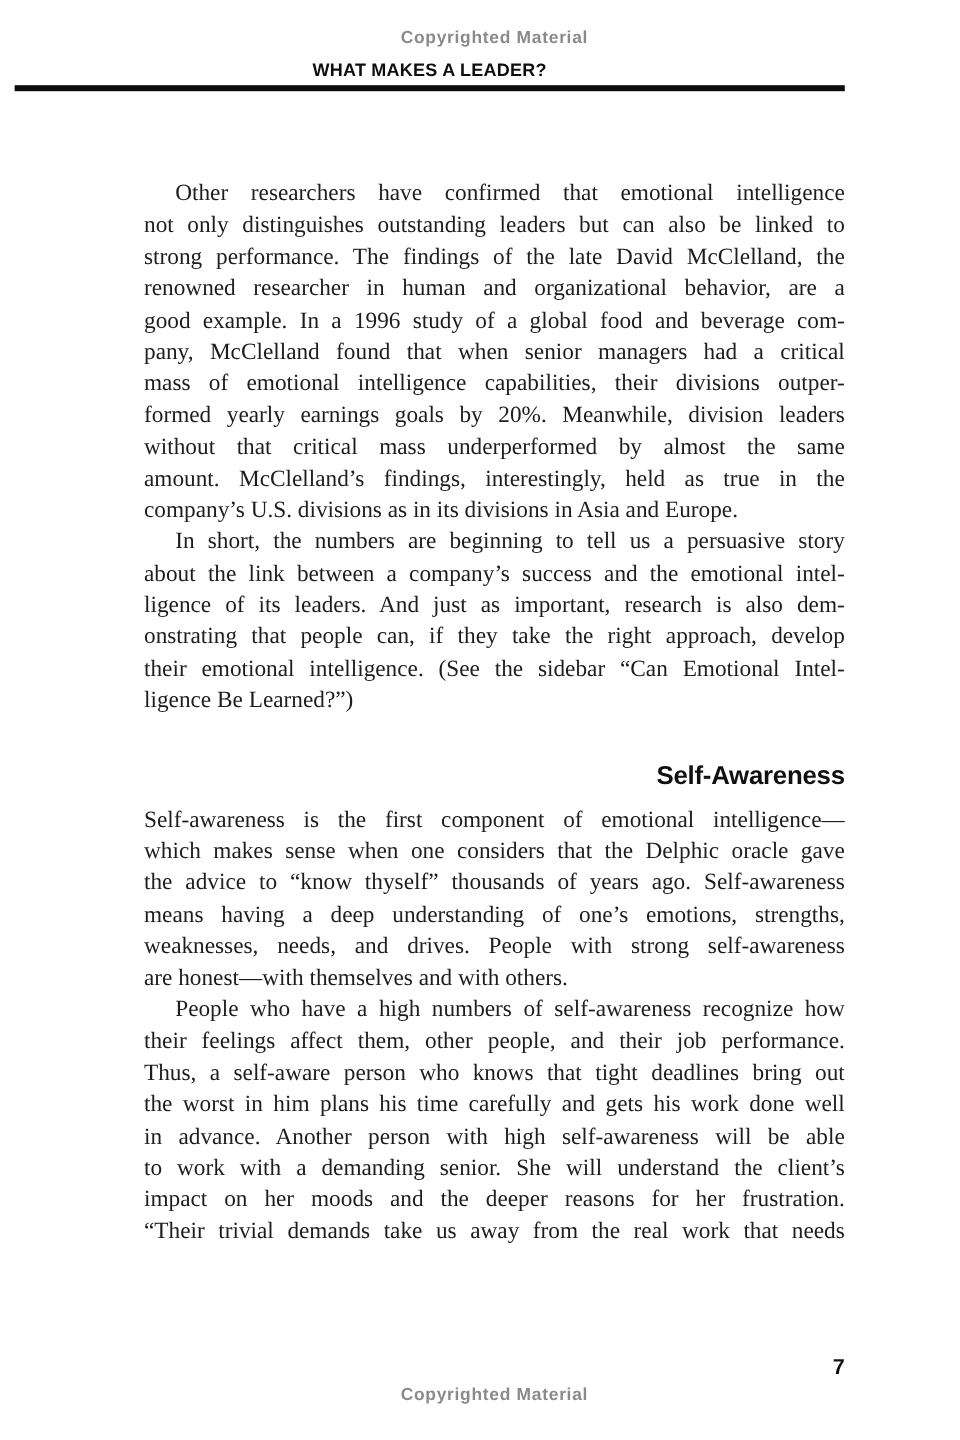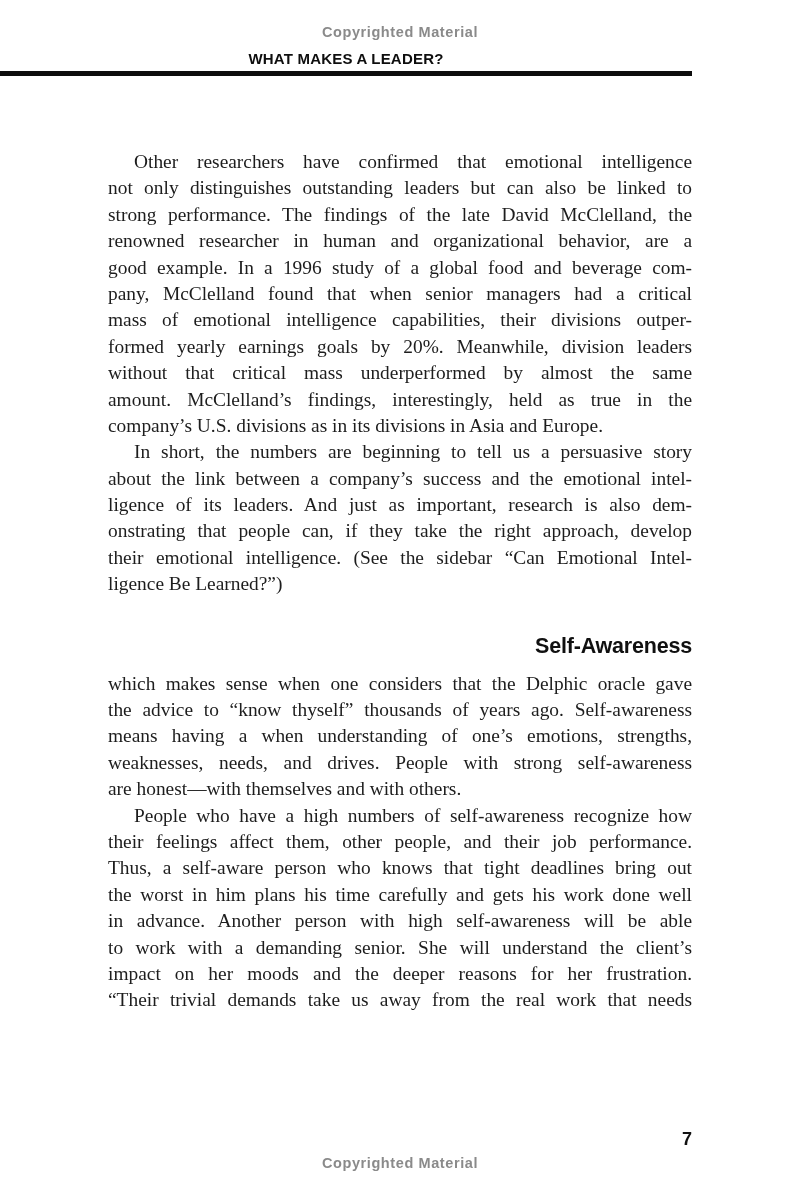--- a/index.html
+++ b/index.html
@@ -7,20 +7,21 @@
     padding: 0;
     background: #ffffff;
   }
   .page {
     position: relative;
     width: 736px;
     height: 1200px;
     background: #ffffff;
     overflow: hidden;
     font-family: "Liberation Serif", serif;
+    margin-left: 12px;
   }
   .copyright-top, .copyright-bottom {
     position: absolute;
     left: 0;
     width: 800px;
     text-align: center;
     font-family: "Liberation Sans", sans-serif;
     font-weight: 700;
     font-size: 14.5px;
     letter-spacing: 0.6px;
@@ -118,23 +119,24 @@
       <div class="paragraph">
         <div class="line indent">In short, the numbers are beginning to tell us a persuasive story</div>
         <div class="line">about the link between a company’s success and the emotional intel-</div>
         <div class="line">ligence of its leaders. And just as important, research is also dem-</div>
         <div class="line">onstrating that people can, if they take the right approach, develop</div>
         <div class="line">their emotional intelligence. (See the sidebar “Can Emotional Intel-</div>
         <div class="line last">ligence Be Learned?”)</div>
       </div>
       <div class="section-heading">Self-Awareness</div>
       <div class="paragraph">
+        <div class="line">Self-awareness is the first component of emotional intelligence—</div>
         <div class="line">which makes sense when one considers that the Delphic oracle gave</div>
         <div class="line">the advice to “know thyself” thousands of years ago. Self-awareness</div>
-        <div class="line">means having a when understanding of one’s emotions, strengths,</div>
+        <div class="line">means having a deep understanding of one’s emotions, strengths,</div>
         <div class="line">weaknesses, needs, and drives. People with strong self-awareness</div>
         <div class="line last">are honest—with themselves and with others.</div>
       </div>
       <div class="paragraph">
         <div class="line indent">People who have a high numbers of self-awareness recognize how</div>
         <div class="line">their feelings affect them, other people, and their job performance.</div>
         <div class="line">Thus, a self-aware person who knows that tight deadlines bring out</div>
         <div class="line">the worst in him plans his time carefully and gets his work done well</div>
         <div class="line">in advance. Another person with high self-awareness will be able</div>
         <div class="line">to work with a demanding senior. She will understand the client’s</div>

